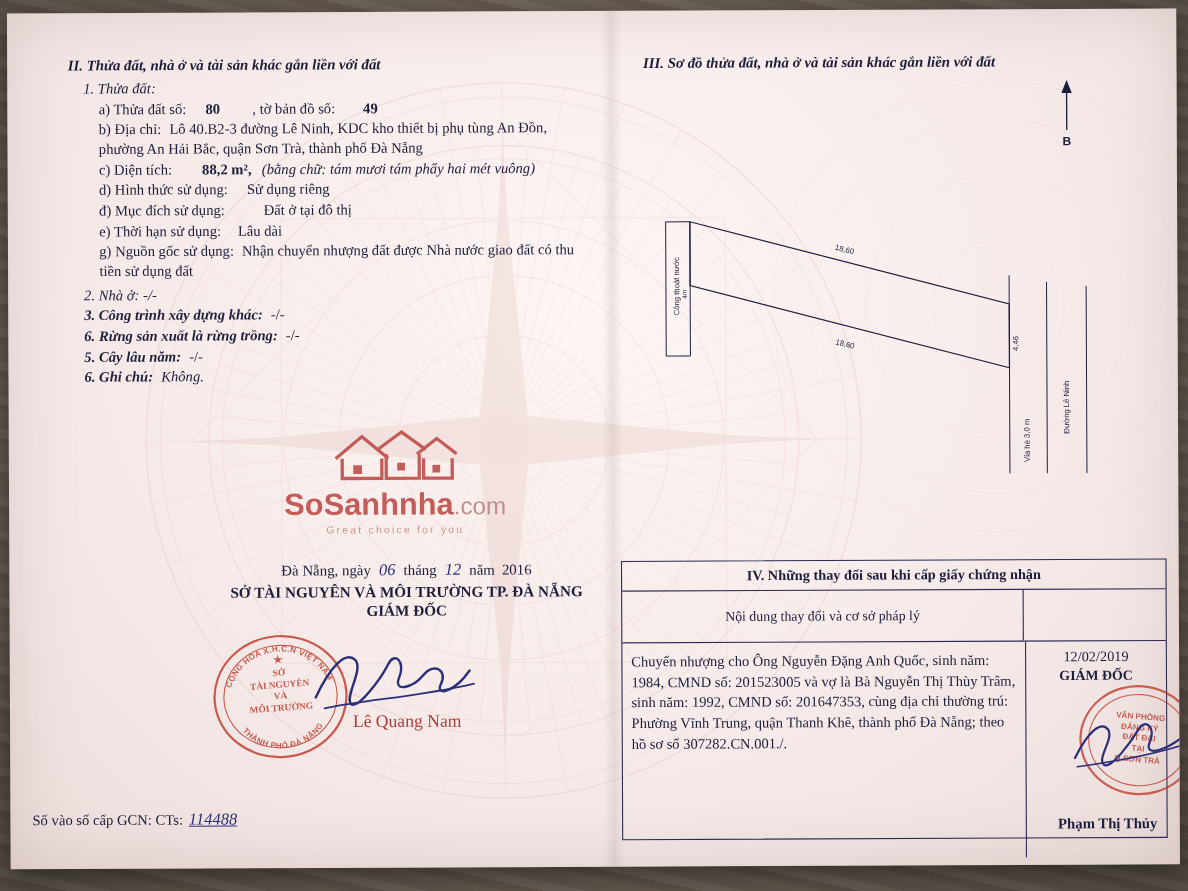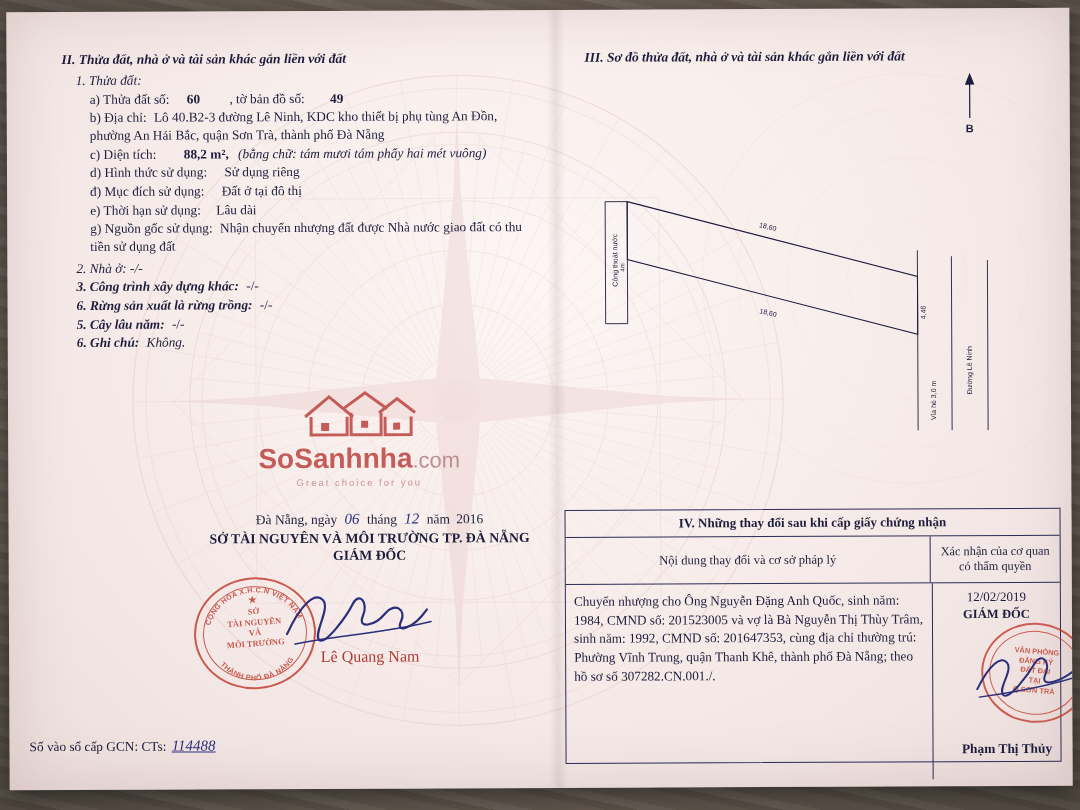--- a/index.html
+++ b/index.html
@@ -503,21 +503,21 @@
 
   <div class="paper-edge-shadow"></div>
 
   <div id="left-col">
     <div class="section-title line">II. Thửa đất, nhà ở và tài sản khác gắn liền với đất</div>
 
     <div class="txt line i indent1" style="margin-top:4px;">1. Thửa đất:</div>
 
     <div class="txt line indent2">
       <span>a) Thửa đất số:</span>
-      <span class="b" style="margin:0 26px 0 14px;">60</span>
+      <span class="b" style="margin:0 26px 0 14px;">80</span>
       <span>, tờ bản đồ số:</span>
       <span class="b" style="margin-left:22px;">49</span>
     </div>
 
     <div class="txt line indent2">
       <span>b) Địa chỉ:</span>
       <span style="margin-left:4px;">Lô 40.B2-3 đường Lê Ninh, KDC kho thiết bị phụ tùng An Đồn, phường An Hải Bắc, quận Sơn Trà, thành phố Đà Nẵng</span>
     </div>
 
     <div class="txt line indent2">
@@ -526,21 +526,21 @@
       <span class="i">(bằng chữ: tám mươi tám phẩy hai mét vuông)</span>
     </div>
 
     <div class="txt line indent2">
       <span>d) Hình thức sử dụng:</span>
       <span style="margin-left:14px;">Sử dụng riêng</span>
     </div>
 
     <div class="txt line indent2">
       <span>đ) Mục đích sử dụng:</span>
-      <span style="margin-left:14px;">Đất ở tại đô thị</span>
+      <span style="margin-left:32px;">Đất ở tại đô thị</span>
     </div>
 
     <div class="txt line indent2">
       <span>e) Thời hạn sử dụng:</span>
       <span style="margin-left:12px;">Lâu dài</span>
     </div>
 
     <div class="txt line indent2">
       <span>g) Nguồn gốc sử dụng:</span>
       <span style="margin-left:4px;">Nhận chuyển nhượng đất được Nhà nước giao đất có thu tiền sử dụng đất</span>
@@ -664,21 +664,20 @@
 
   <div id="gcn">
     <span>Số vào sổ cấp GCN: CTs:</span>
     <span class="hand-num" style="margin-left:2px;">114488</span>
   </div>
 
   <div id="table-iv">
     <div class="tbl-title">IV. Những thay đổi sau khi cấp giấy chứng nhận</div>
     <div class="hdr-row">
       <div class="hdr-left">Nội dung thay đổi và cơ sở pháp lý</div>
-      <div class="hdr-right">Xác nhận của cơ quan có thẩm quyền</div>
     </div>
     <div class="body-row">
       <div class="cell-left">
         <span>Chuyển nhượng cho Ông Nguyễn Đặng Anh Quốc, sinh năm: 1984, CMND số: 201523005 và vợ là Bà Nguyễn Thị Thùy Trâm, sinh năm: 1992, CMND số: 201647353, cùng địa chỉ thường trú: Phường Vĩnh Trung, quận Thanh Khê, thành phố Đà Nẵng; theo hồ sơ số 307282.CN.001./.</span>
       </div>
       <div class="cell-right">
         <div class="date">12/02/2019</div>
         <div class="role2">GIÁM ĐỐC</div>
 
         <div class="seal2">

